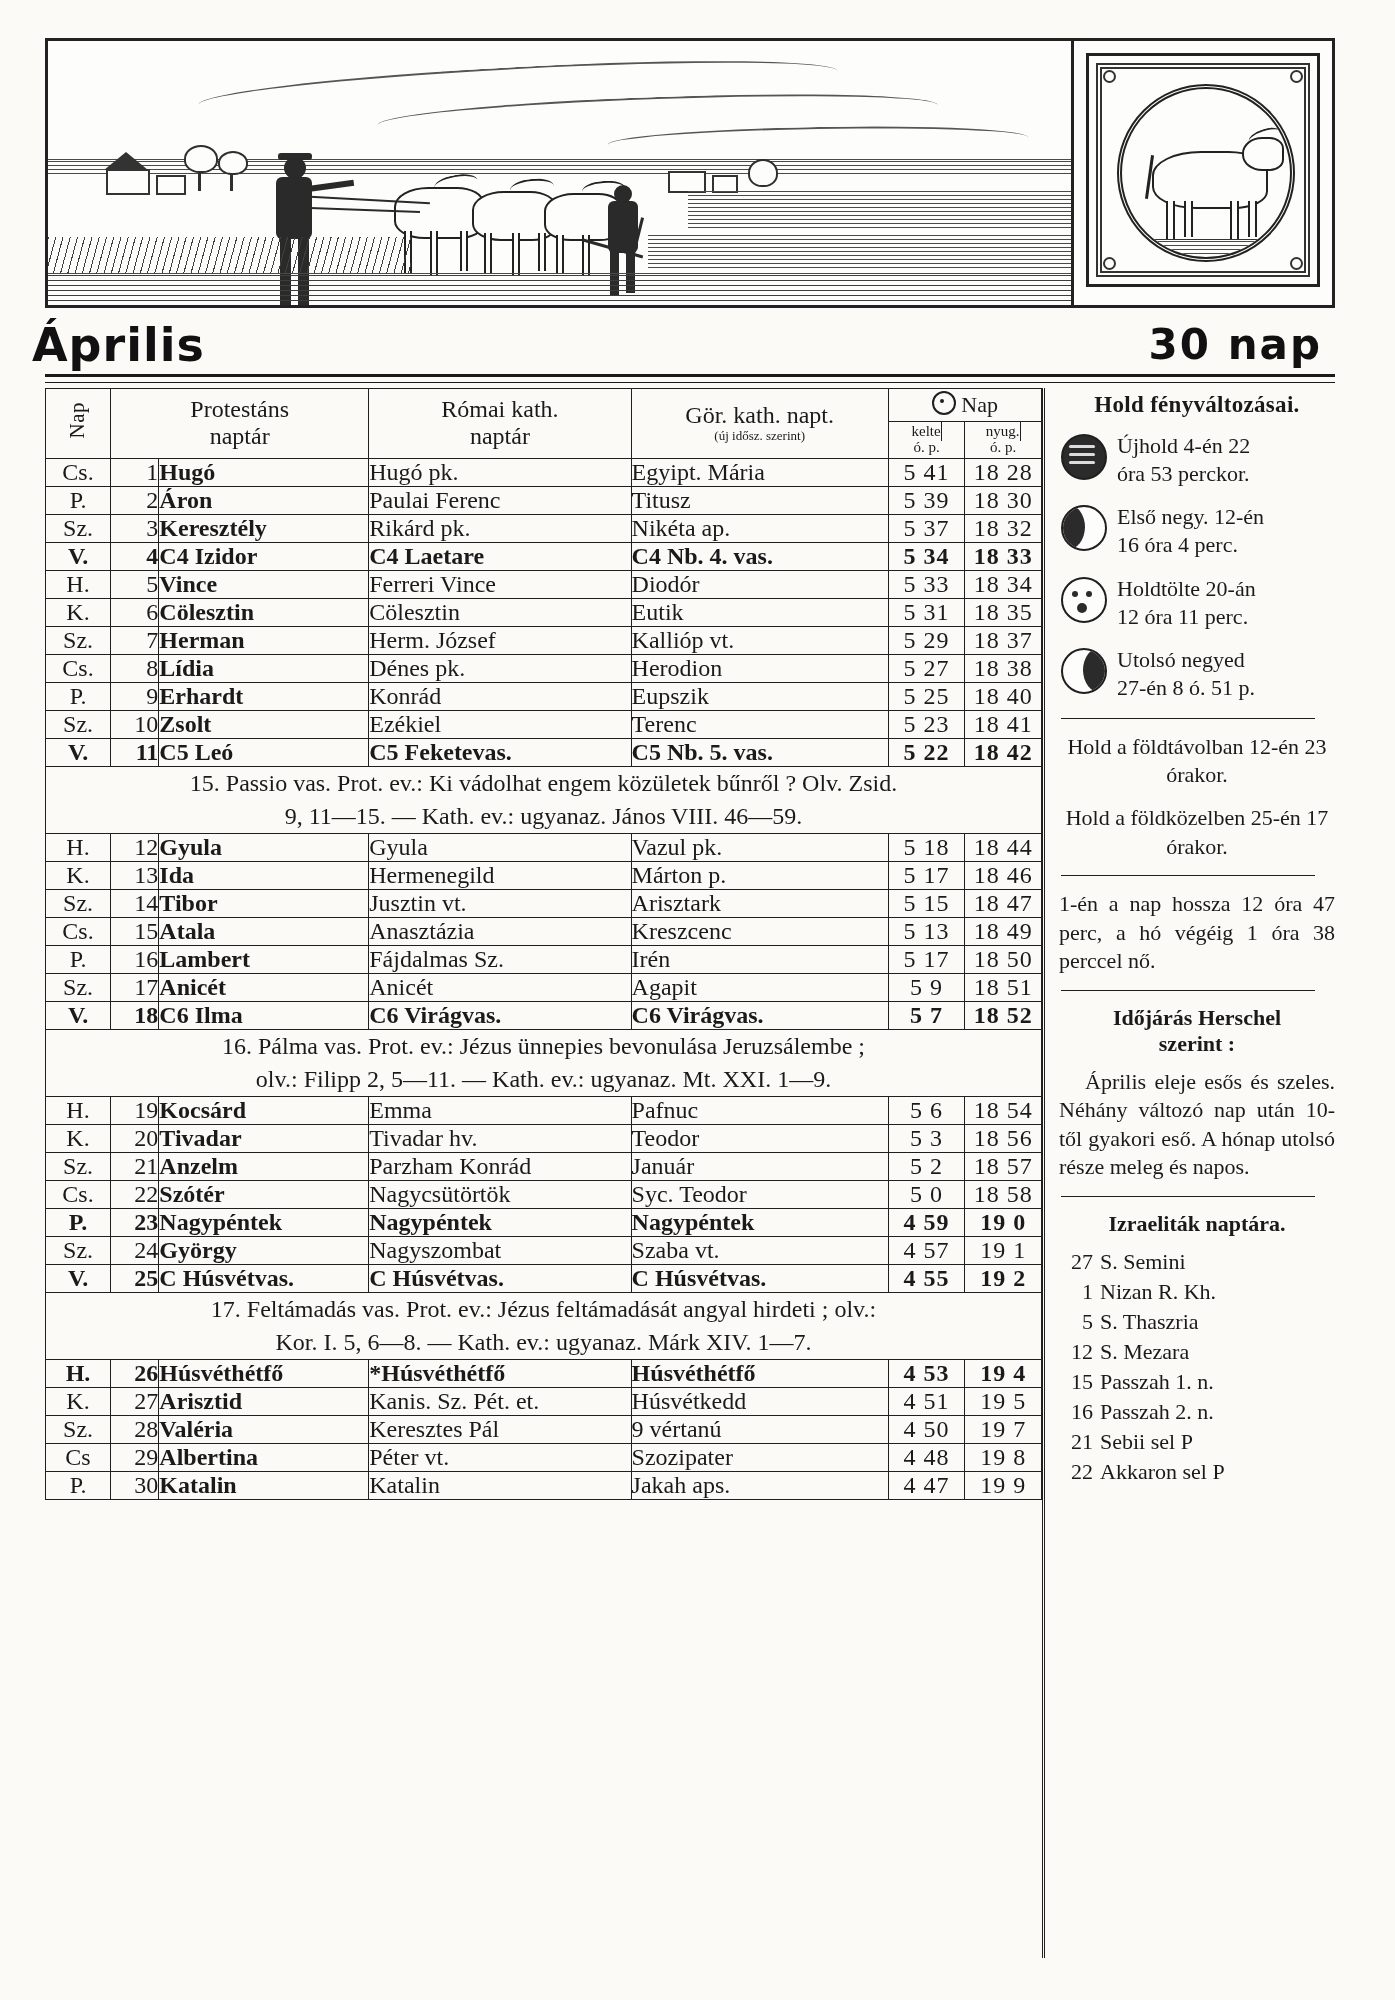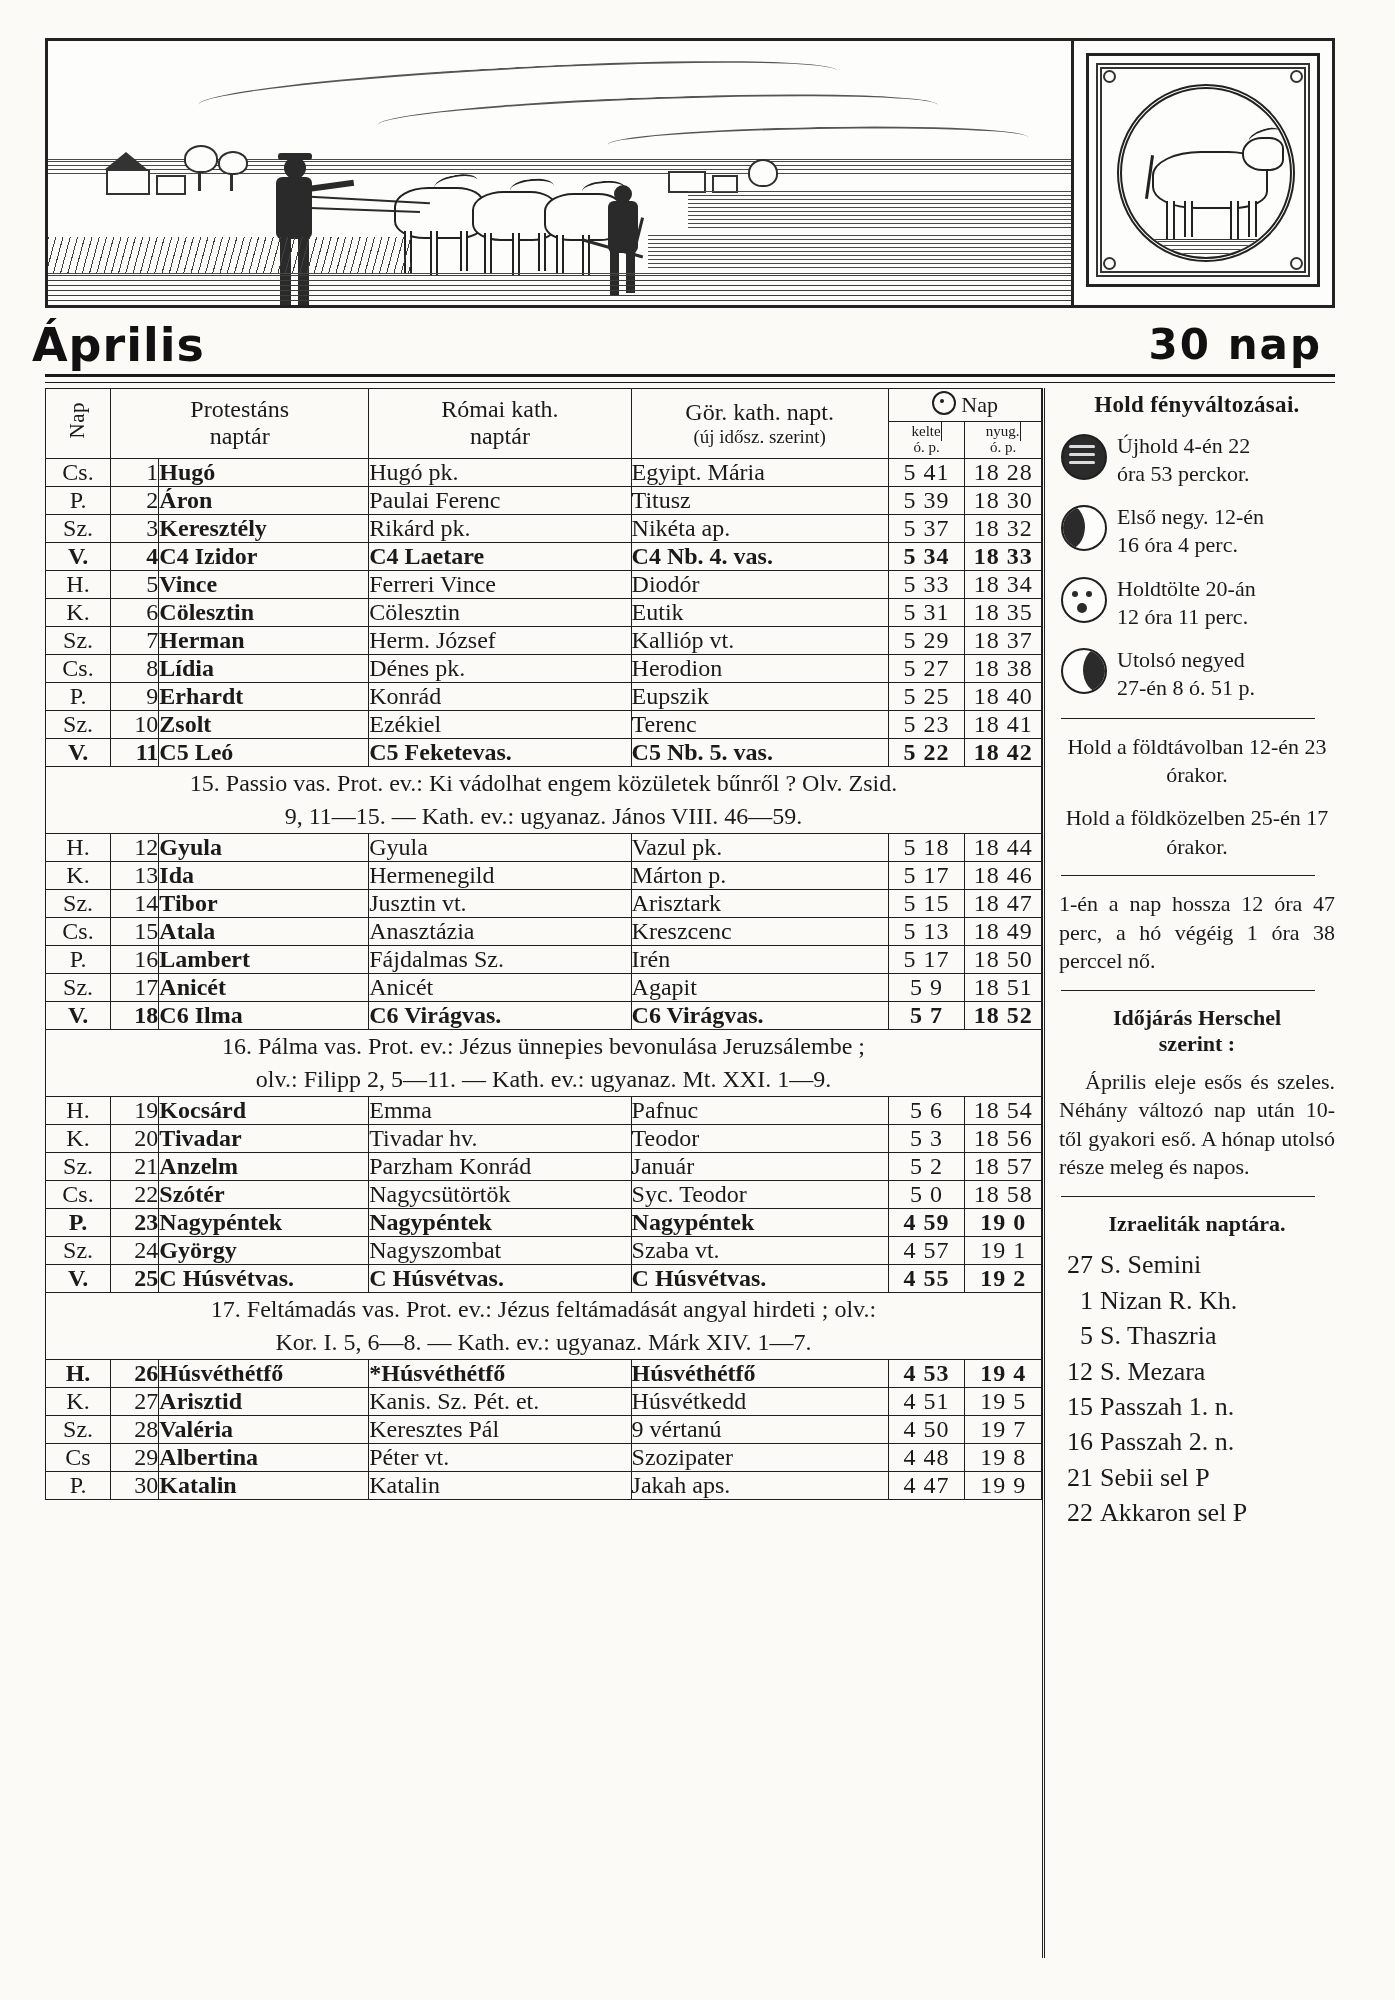--- a/index.html
+++ b/index.html
@@ -274,21 +274,21 @@
     width: 62px;
   }
   .vert-text {
     writing-mode: vertical-rl;
     transform: rotate(180deg);
     display: inline-block;
     font-size: 21px;
     letter-spacing: 0.5px;
   }
   .sub {
-    font-size: 19px;
+    font-size: 13px;
     display: block;
     line-height: 1.15;
   }
   .sun-head {
     padding: 0 !important;
   }
   .sun-head .t {
     border-bottom: 1px solid #1f1f1f;
     text-align: center;
     font-size: 22px;
@@ -425,21 +425,21 @@
     width: 26px;
   }
   .side-head2 {
     font-weight: bold;
     font-size: 22px;
     text-align: center;
     line-height: 1.2;
     margin: 12px 0 10px;
   }
   .isr-list {
-    font-size: 26px;
+    font-size: 22px;
     line-height: 1.36;
   }
   .isr-list div {
     white-space: nowrap;
   }
   .isr-list .d {
     display: inline-block;
     width: 34px;
     text-align: right;
     margin-right: 7px;

